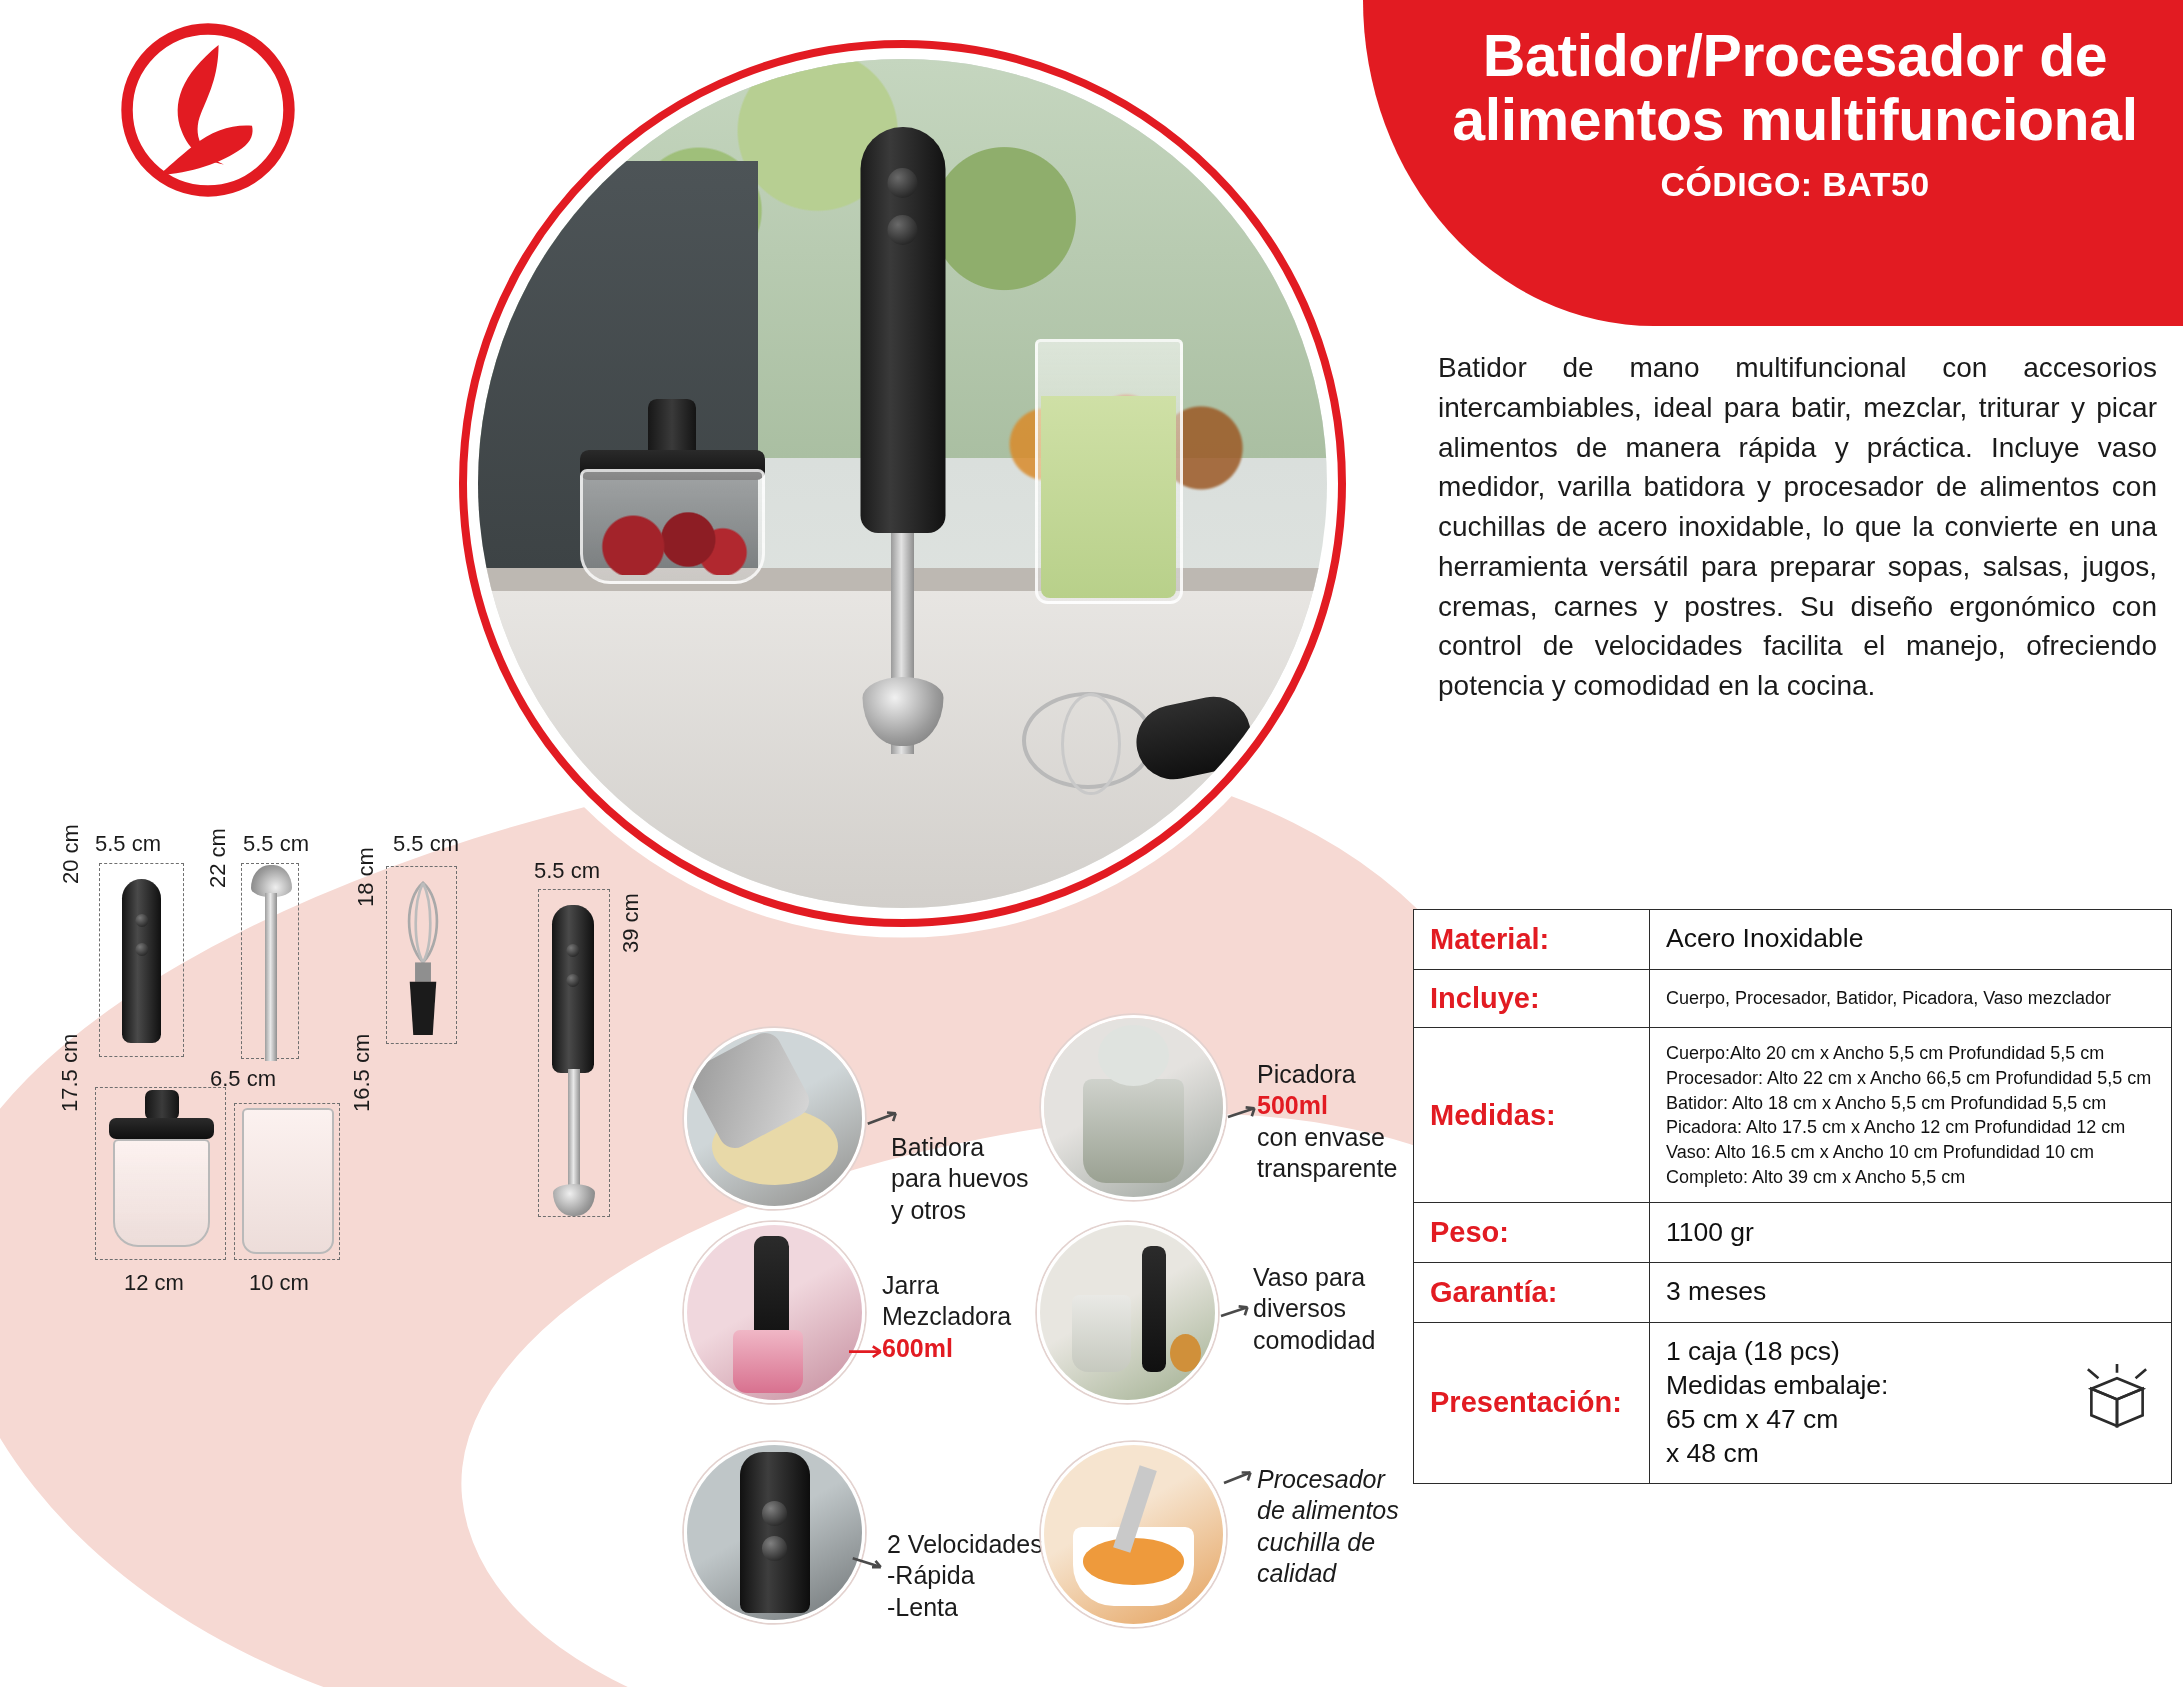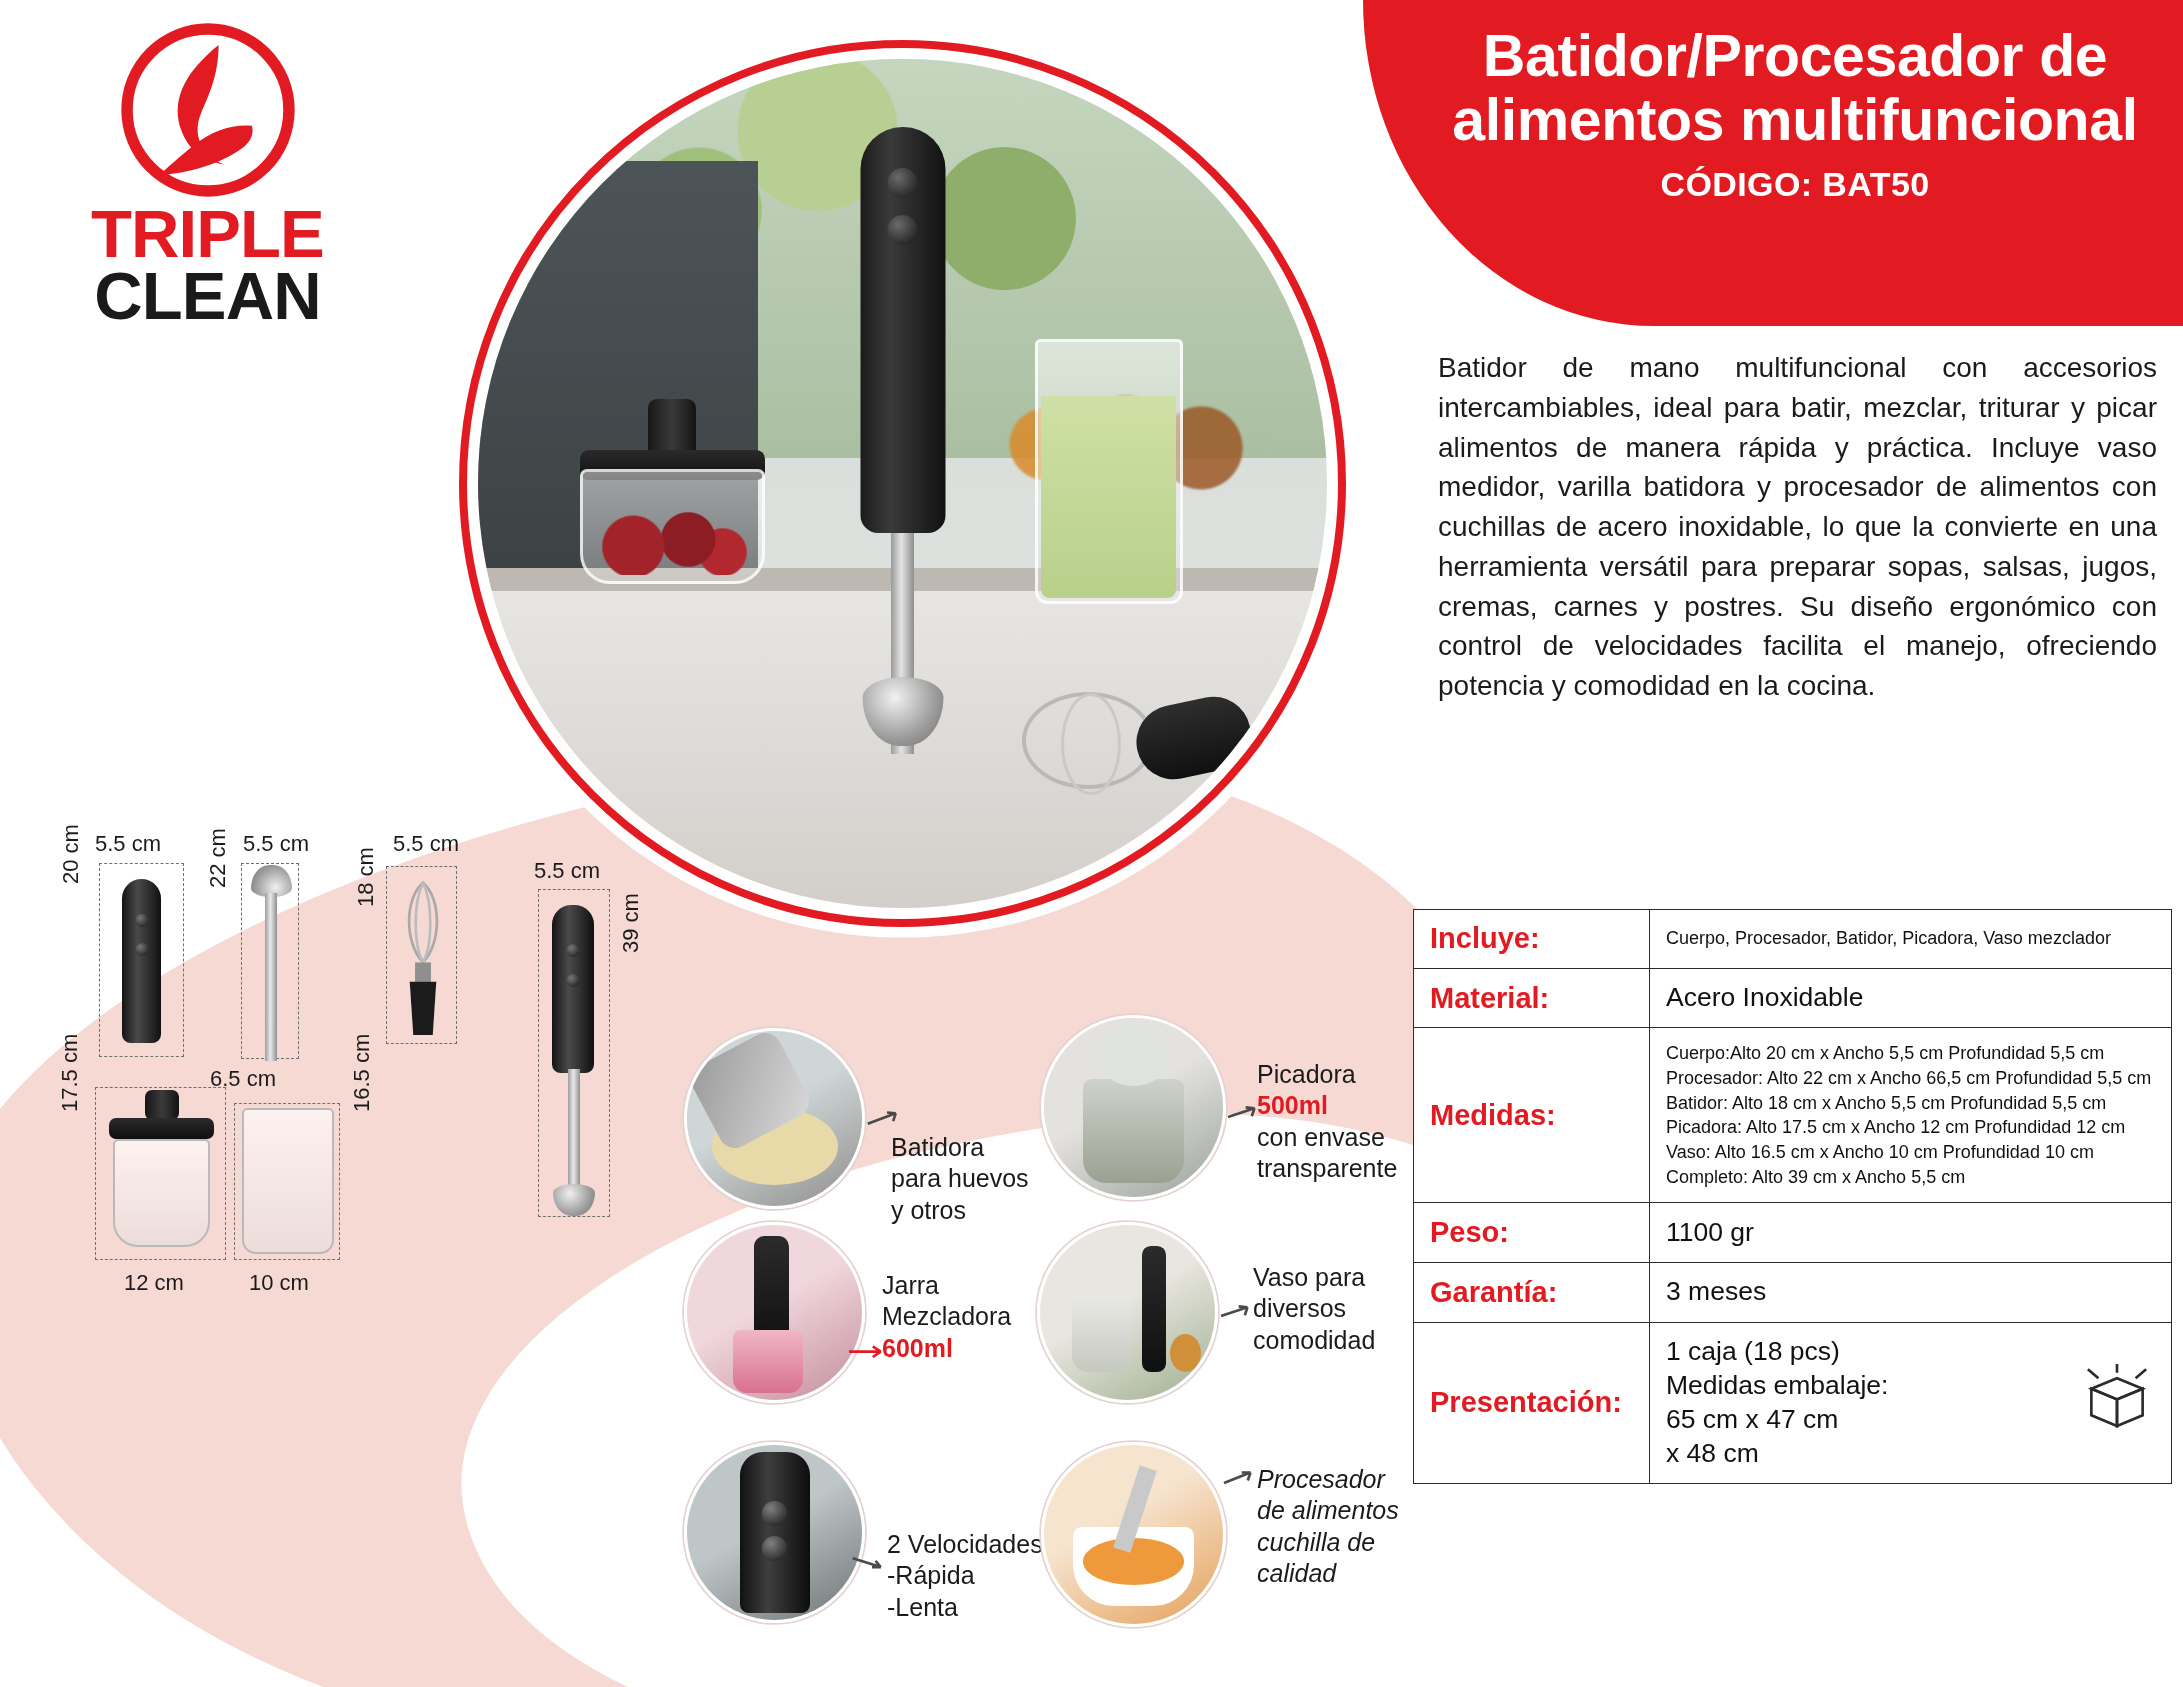--- a/index.html
+++ b/index.html
@@ -352,24 +352,20 @@
   </div>
 </div>
 
 <div class="logo-wrap">
   <div class="logo-mark">
     <svg width="176" height="176" viewBox="0 0 200 200">
       <circle cx="100" cy="100" r="92" fill="none" stroke="#e21b22" stroke-width="13"></circle>
       <path d="M112 26 C70 60 58 92 70 124 C78 146 96 158 118 162 C92 150 82 128 92 104 C100 84 112 62 112 26 Z" fill="#e21b22"></path>
       <path d="M150 118 C128 116 104 124 84 140 C66 154 54 166 44 174 C80 172 116 160 138 144 C150 136 152 126 150 118 Z" fill="#e21b22"></path>
     </svg>
-  </div>
-  <div class="logo-text">
-    <div class="l1">TRIPLE</div>
-    <div class="l2">CLEAN</div>
   </div>
 </div>
 
 <div class="hero">
   <div class="hero-photo">
     <div class="hero-sky"></div>
     <div class="hero-wall"></div>
     <div class="hero-veg"></div>
     <div class="hero-counter"></div>
     <div class="chopper">
@@ -391,26 +387,26 @@
       <div class="whisk-body"></div>
     </div>
   </div>
 </div>
 
 <div class="desc">Batidor de mano multifuncional con accesorios intercambiables, ideal para batir, mezclar, triturar y picar alimentos de manera rápida y práctica. Incluye vaso medidor, varilla batidora y procesador de alimentos con cuchillas de acero inoxidable, lo que la convierte en una herramienta versátil para preparar sopas, salsas, jugos, cremas, carnes y postres. Su diseño ergonómico con control de velocidades facilita el manejo, ofreciendo potencia y comodidad en la cocina.</div>
 
 <table class="spec">
   <tbody>
       <tr>
+    <td class="k">Material:</td>
+    <td class="v">Acero Inoxidable</td>
+  </tr>
+  <tr>
     <td class="k">Incluye:</td>
     <td class="v small">Cuerpo, Procesador, Batidor, Picadora, Vaso mezclador</td>
-  </tr>
-  <tr>
-    <td class="k">Material:</td>
-    <td class="v">Acero Inoxidable</td>
   </tr>
   <tr>
     <td class="k">Medidas:</td>
     <td class="v small" style="white-space:pre-line">Cuerpo:Alto 20 cm  x Ancho 5,5 cm Profundidad 5,5  cm
 Procesador: Alto 22 cm  x Ancho 66,5 cm  Profundidad 5,5  cm
 Batidor: Alto 18 cm  x Ancho 5,5 cm Profundidad 5,5  cm
 Picadora: Alto 17.5 cm  x Ancho 12 cm Profundidad 12  cm
 Vaso: Alto 16.5 cm  x Ancho 10 cm Profundidad 10 cm
 Completo: Alto 39 cm  x Ancho 5,5 cm</td>
   </tr>

